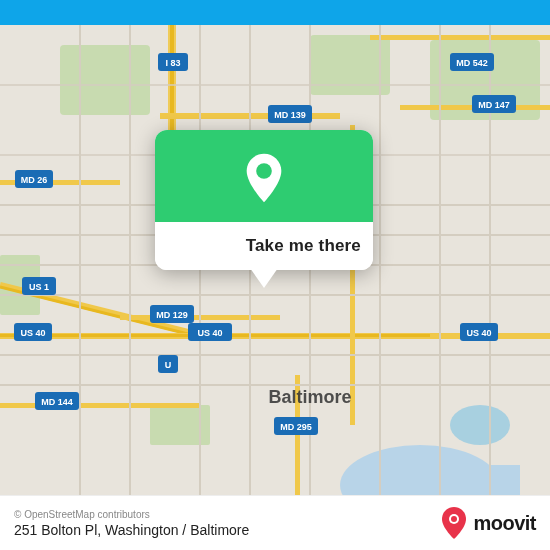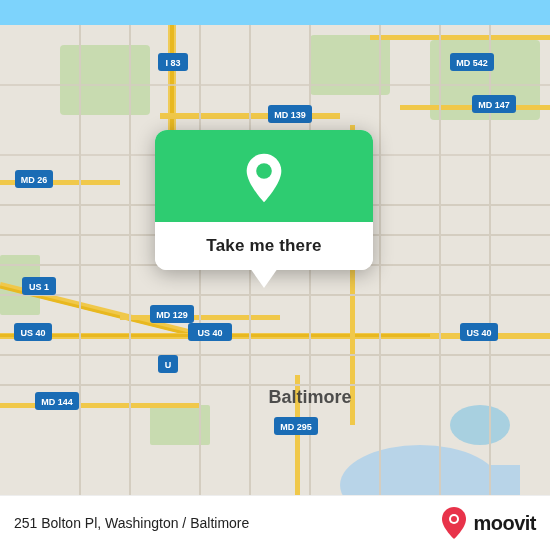--- a/index.html
+++ b/index.html
@@ -8,21 +8,21 @@
       height: 550px;
       overflow: hidden;
       font-family: Arial, sans-serif;
       position: relative;
     }
 
     #map-container {
       width: 550px;
       height: 550px;
       position: relative;
-      background-color: #7dd3fc;
+      background-color: #0ea5e9;
       overflow: hidden;
     }
 
     
     #map-svg {
       position: absolute;
       top: 0; left: 0;
       width: 100%;
       height: 100%;
     }
@@ -57,21 +57,21 @@
     .location-pin {
       width: 52px;
       height: 52px;
     }
 
     #popup-label {
       width: 100%;
       background: white;
       border-radius: 0 0 12px 12px;
       padding: 14px 12px;
-      text-align: center;
+      text-align: right;
       font-size: 17px;
       font-weight: 600;
       color: #222;
       letter-spacing: 0.01em;
     }
 
     
     #popup-tail {
       position: absolute;
       bottom: -18px;
@@ -252,20 +252,21 @@
         <path d="M26 2C14.95 2 6 10.95 6 22c0 15 20 36 20 36s20-21 20-36C46 10.95 37.05 2 26 2z" fill="white"></path>
         <circle cx="26" cy="22" r="9" fill="#2ecc71"></circle>
       </svg>
     </div>
     <div id="popup-label">Take me there</div>
     <div id="popup-tail"></div>
   </div>
 
   <div id="bottom-bar">
     <div id="address-block">
+      <span id="copyright-text">© OpenStreetMap contributors</span>
       <span id="address-text">251 Bolton Pl, Washington / Baltimore</span>
     </div>
     <div id="moovit-logo">
 
       <svg class="moovit-pin" viewBox="0 0 28 34" xmlns="http://www.w3.org/2000/svg">
         <path d="M14 1C7.37 1 2 6.37 2 13c0 9 12 20 12 20s12-11 12-20C26 6.37 20.63 1 14 1z" fill="#e8334a"></path>
         <circle cx="14" cy="13" r="5" fill="white"></circle>
         <circle cx="14" cy="13" r="3" fill="#e8334a"></circle>
       </svg>
       <span id="moovit-name">moovit</span>

